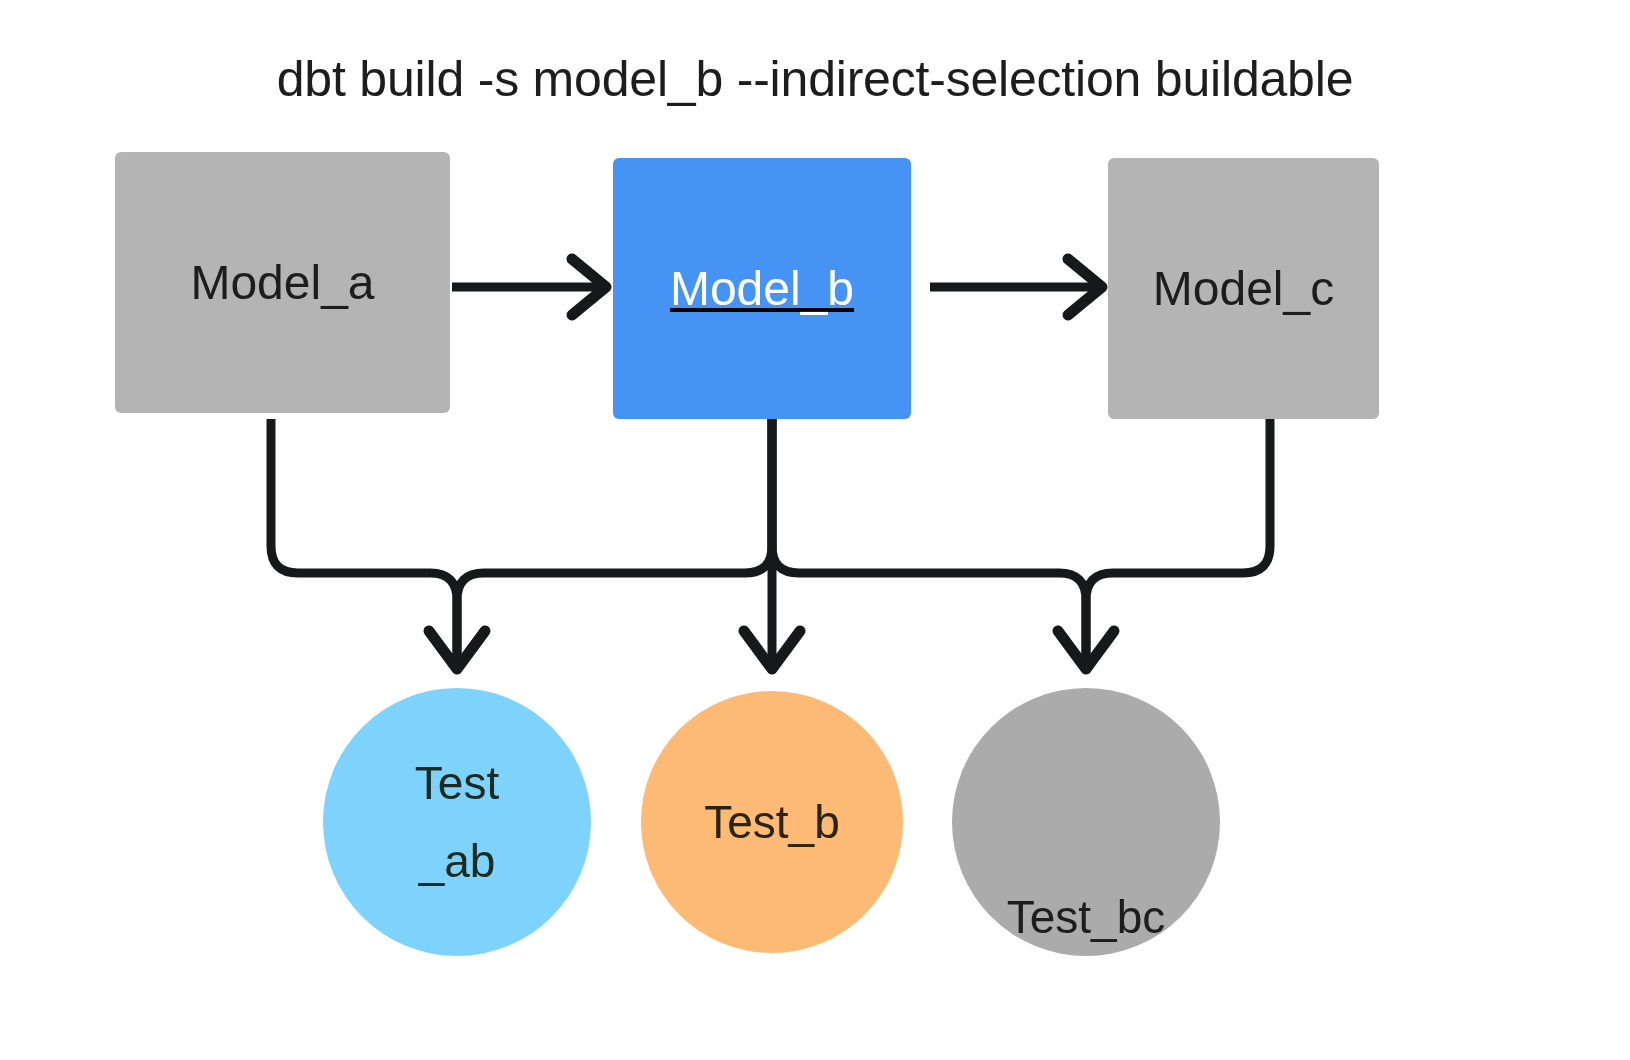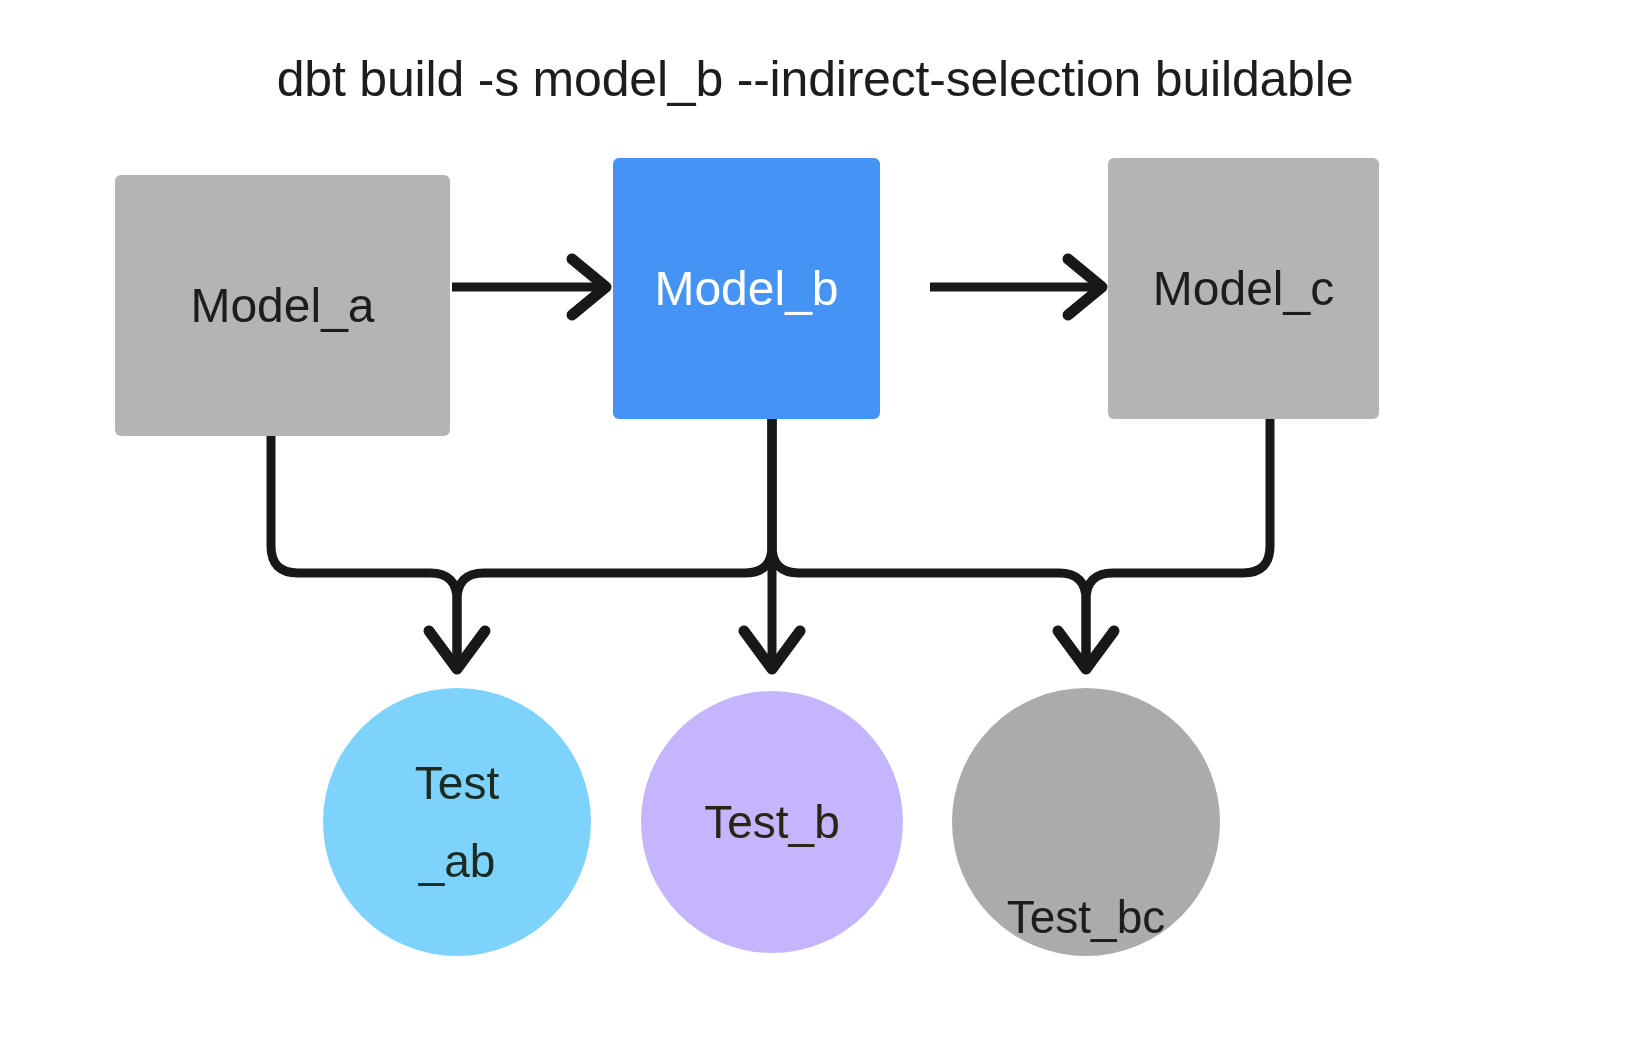--- a/index.html
+++ b/index.html
@@ -108,38 +108,38 @@
       </g>
 
       <g>
         <path d="M 1270 398 L 1270 525 Q 1270 552 1243 552 L 1113 552 Q 1086 552 1086 579 L 1086 640"></path>
         <path d="M 1058 610 L 1086 648 L 1114 610" stroke-width="11" stroke-linecap="round"></path>
       </g>
 
     </g>
   </svg>
 
-  <div class="node-box" style="left:115px; top:154px; width:335px; height:261px; background:#b4b4b4;">
+  <div class="node-box" style="left:115px; top:131px; width:335px; height:261px; background:#b4b4b4;">
     <span class="node-label" style="color:#1d1d1d;">Model_a</span>
   </div>
 
-  <div class="node-box" style="left:613px; top:137px; width:267px; height:261px; background:#4593f5;">
+  <div class="node-box" style="left:613px; top:137px; width:298px; height:261px; background:#4593f5;text-decoration:underline;">
     <span class="node-label" style="color:#ffffff;">Model_b</span>
   </div>
 
   <div class="node-box" style="left:1108px; top:137px; width:271px; height:261px; background:#b4b4b4;">
     <span class="node-label" style="color:#1d1d1d;">Model_c</span>
   </div>
 
   <div class="node-circle" style="left:323px; top:667px; width:268px; height:268px; background:#7dd3fc;">
     <span class="node-label" style="color:#1c2b21;">Test
 _ab</span>
   </div>
 
-  <div class="node-circle" style="left:641px; top:670px; width:262px; height:262px; background:#c4b5fd;">
+  <div class="node-circle" style="left:641px; top:670px; width:262px; height:262px; background:#fdba74;">
     <span class="node-label" style="color:#2a2415;">Test_b</span>
   </div>
 
   <div class="node-circle" style="left:952px; top:667px; width:268px; height:268px; background:#ababab;align-items:flex-end;">
     <span class="node-label" style="color:#1d1d1d;">Test_bc</span>
   </div>
 
 </div>
 
 </body></html>

